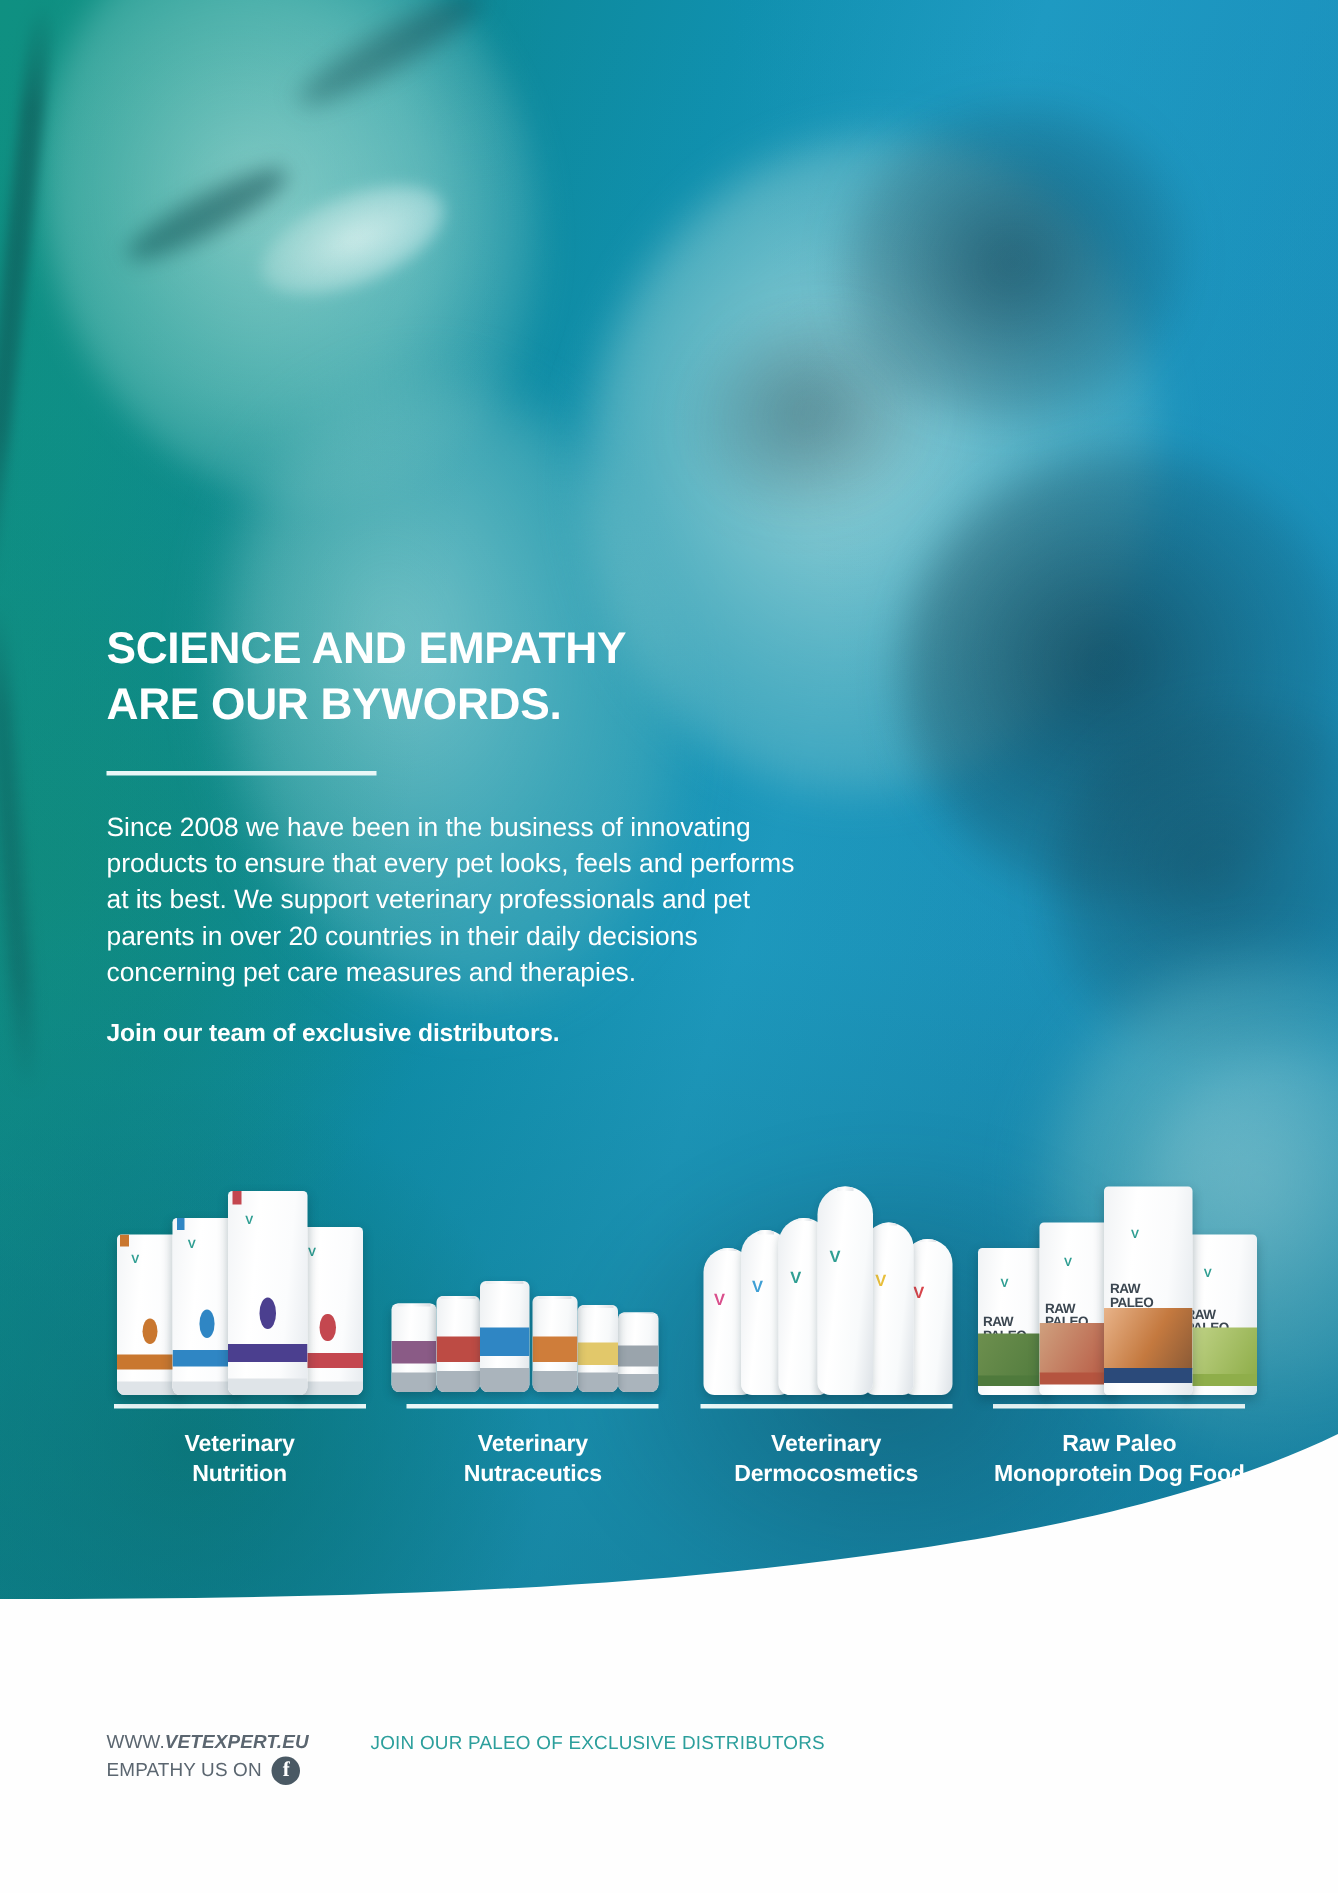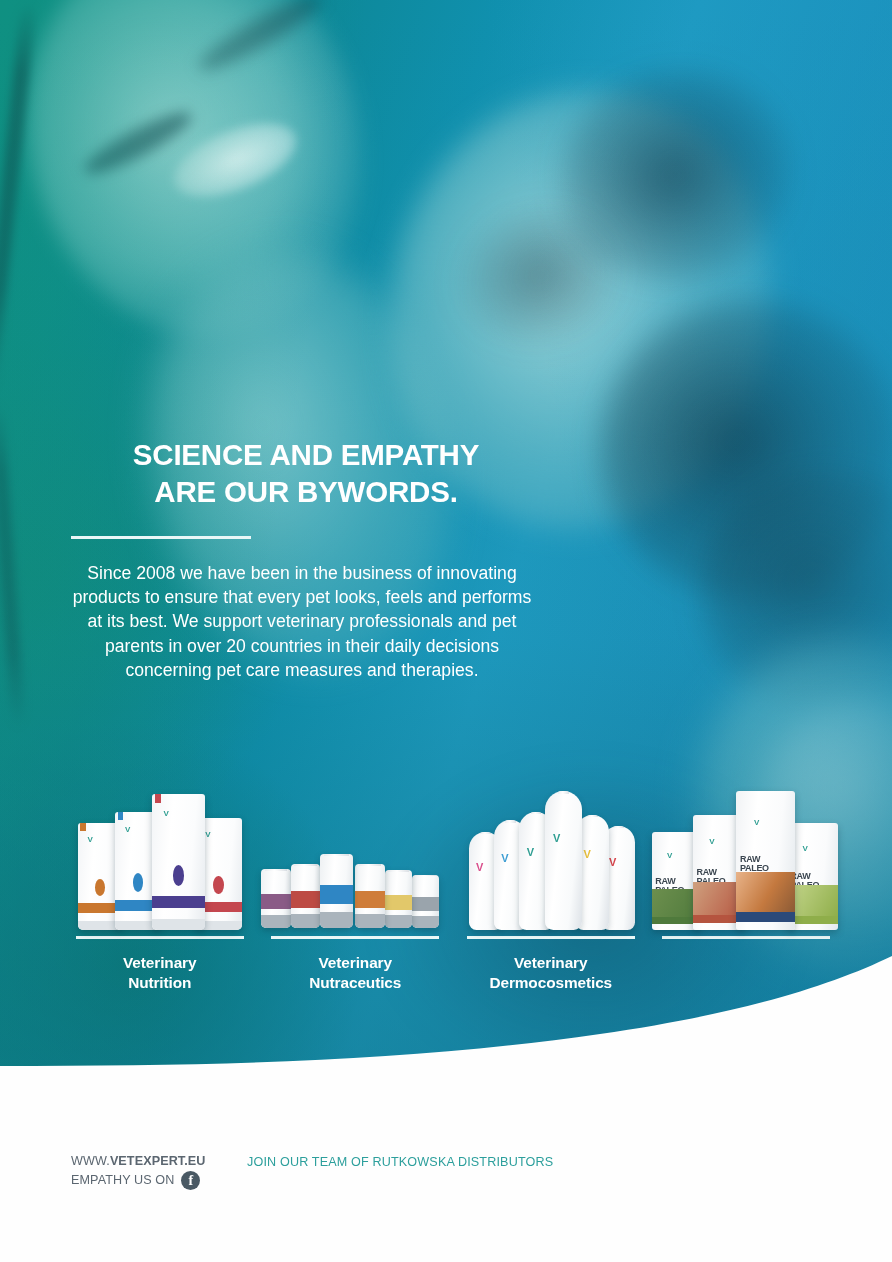--- a/index.html
+++ b/index.html
@@ -173,24 +173,23 @@
   
   #hero-curve {
     position: absolute;
     left: 0; bottom: 0;
     width: 892px; height: 150px;
   }
 
   
   #copy {
     position: absolute;
-    left: 71px; top: 436px;
+    left: 71px; top: 414px;
     width: 470px;
     z-index: 5;
-    text-align: center;
   }
   #headline {
     color: #ffffff;
     font-size: 29.5px;
     font-weight: 700;
     line-height: 37px;
     letter-spacing: -0.2px;
     white-space: pre-line;
   }
   #rule {
@@ -352,21 +351,21 @@
   }
   .fl-row {
     display: flex;
     align-items: flex-start;
     color: #5b6670;
     font-size: 12.6px;
     letter-spacing: 0.1px;
     line-height: 19px;
     height: 19px;
   }
-  .fl-row b { font-weight: 700; }
+  .fl-row b { font-weight: 700; font-style: italic; }
   #fb-icon {
     width: 19px; height: 19px;
     border-radius: 50%;
     background: #4a5964;
     color: #ffffff;
     font-family: "Liberation Serif", serif;
     font-size: 14px;
     font-weight: 700;
     display: flex; align-items: center; justify-content: center;
     margin-left: 7px;
@@ -410,20 +409,21 @@
 
   <svg id="hero-curve" viewBox="0 0 892 150" preserveAspectRatio="none">
     <path d="M0,118 C240,118 420,112 600,86 C740,66 830,38 892,8 L892,150 L0,150 Z" fill="#fefefe"></path>
   </svg>
 
   <div id="copy">
     <div id="headline">SCIENCE AND EMPATHY
 ARE OUR BYWORDS.</div>
     <div id="rule"></div>
     <div id="body-text">Since 2008 we have been in the business of innovating products to ensure that every pet looks, feels and performs at its best. We support veterinary professionals and pet parents in over 20 countries in their daily decisions concerning pet care measures and therapies.</div>
+    <div id="cta-line">Join our team of exclusive distributors.</div>
   </div>
 
   <div id="products">
 
     <div class="pcol">
       <div class="pimg">
         <div class="group">
           <div class="bag" style="left:8%;  width:23%; height:72%; z-index:1;">
             <div class="tab" style="background:#c9772f"></div>
             <div class="vmark">V</div>
@@ -556,35 +556,37 @@
           </div>
           <div class="rbag" style="left:71%; width:26%; height:72%; z-index:2;">
             <div class="vmark2">V</div>
             <div class="rtxt">RAW<br>PALEO</div>
             <div class="photo" style="background:linear-gradient(120deg,#c6d78e,#8fae4a)"></div>
             <div class="strip" style="background:#8fae4a"></div>
           </div>
         </div>
       </div>
       <div class="pline"></div>
+      <div class="plabel">Raw Paleo
+Monoprotein Dog Food</div>
     </div>
 
   </div>
 </div>
 
 <div id="footer">
 
   <div id="footer-left">
     <div class="fl-row">
       <span>WWW.</span>
       <b>VETEXPERT.EU</b>
     </div>
     <div class="fl-row">
       <span>EMPATHY US ON</span>
       <span id="fb-icon">f</span>
     </div>
   </div>
 
   <div id="footer-mid">
-    <div>JOIN OUR TEAM OF RUTKOWSKA DISTRIBUTORS</div>
+    <div>JOIN OUR PALEO OF EXCLUSIVE DISTRIBUTORS</div>
   </div>
 
 </div>
 
 </body></html>

